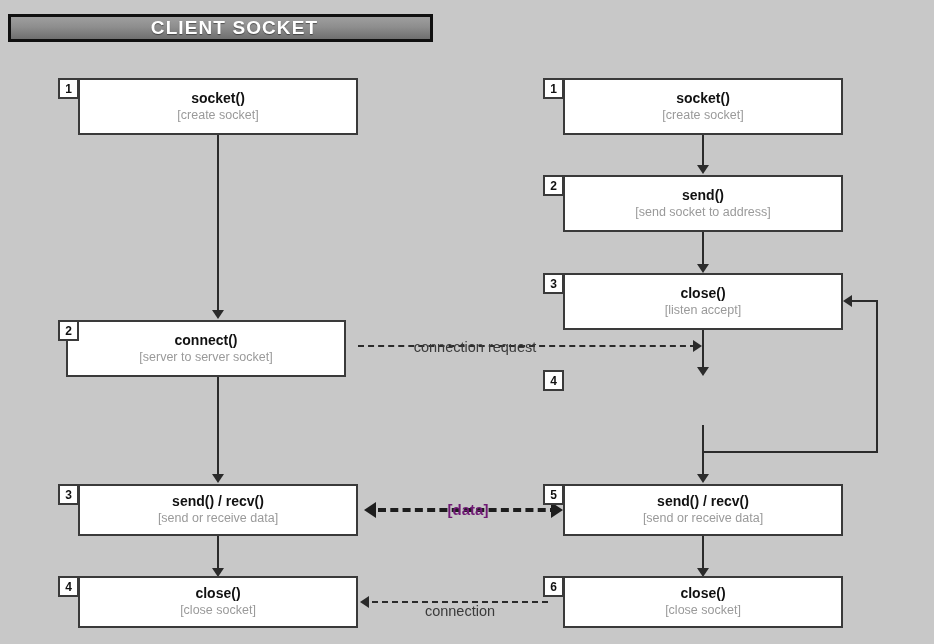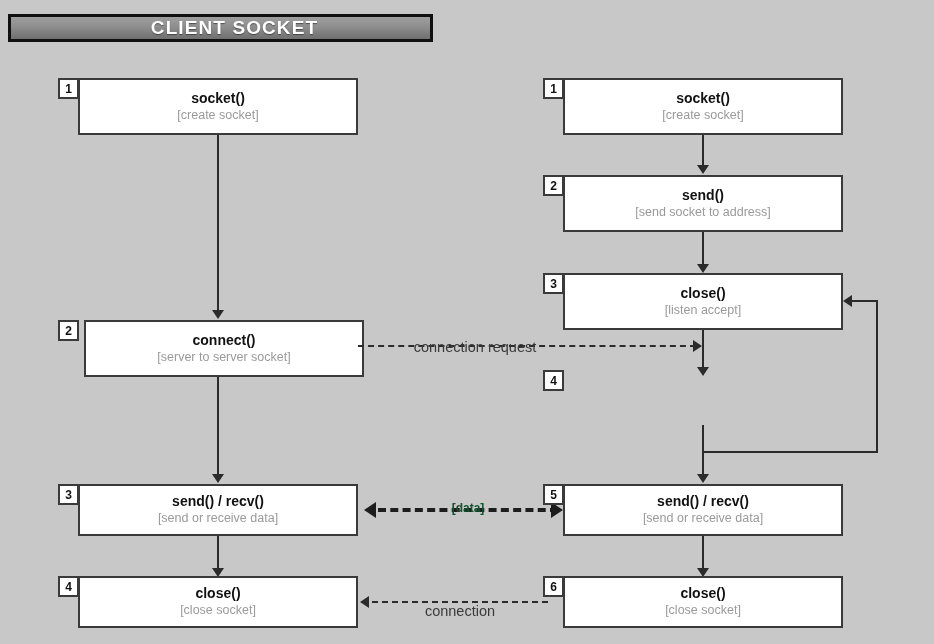--- a/index.html
+++ b/index.html
@@ -104,21 +104,21 @@
   }
 
   
   .link-label{
     position:absolute;
     font-size:14.5px;color:#3a3a3a;
     white-space:nowrap;
     text-align:center;
     margin-top:24px;
   }
-  .link-label.bold{font-weight:bold;font-size:12px;color:#14532d;}
+  .link-label.bold{font-weight:bold;font-size:15px;color:#701a75;}
   .link-label.two-line{line-height:1.35;}
 </style>
 </head>
 <body>
 
 <div id="canvas">
 
   <div class="col-header" style="left:8px;top:14px;width:425px;">
     <span>CLIENT SOCKET</span>
   </div>
@@ -126,21 +126,21 @@
   <div class="badge" style="left:58px;top:78px;">1</div>
   <div class="node" style="left:78px;top:78px;width:280px;height:57px;">
     <div class="fn">socket()</div>
     <div class="desc">[create socket]</div>
   </div>
 
   <div class="vline" style="left:217px;top:135px;height:177px;"></div>
   <div class="arrow-down" style="left:212px;top:310px;"></div>
 
   <div class="badge" style="left:58px;top:320px;">2</div>
-  <div class="node" style="left:84px;top:320px;width:280px;height:57px;">
+  <div class="node" style="left:66px;top:320px;width:280px;height:57px;">
     <div class="fn">connect()</div>
     <div class="desc">[server to server socket]</div>
   </div>
 
   <div class="vline" style="left:217px;top:377px;height:99px;"></div>
   <div class="arrow-down" style="left:212px;top:474px;"></div>
 
   <div class="badge" style="left:58px;top:484px;">3</div>
   <div class="node" style="left:78px;top:484px;width:280px;height:52px;">
     <div class="fn">send() / recv()</div>

